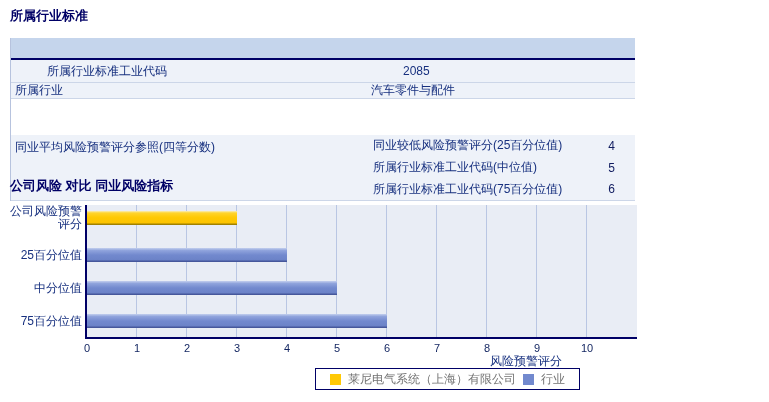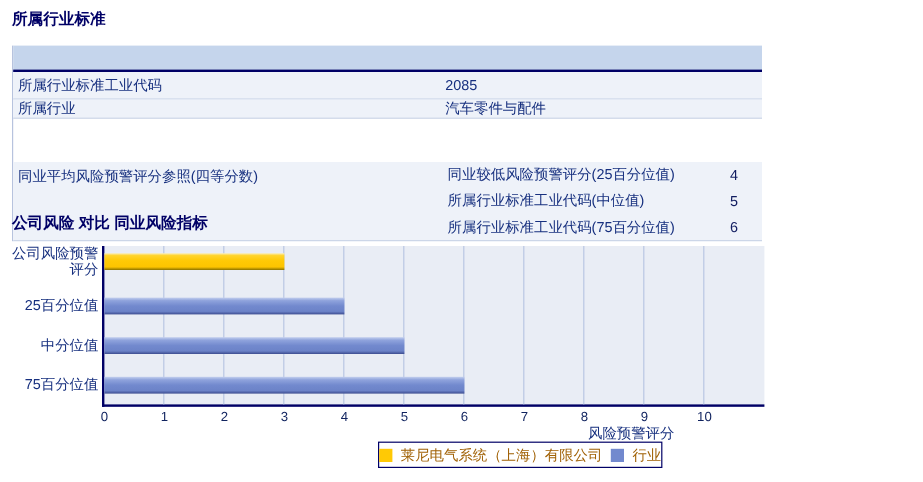--- a/index.html
+++ b/index.html
@@ -10,21 +10,21 @@
   #title1{top:7px;}
   #title2{top:177px;}
 
   
   .tbl{position:absolute;left:10px;top:38px;width:625px;border-left:1px solid #b7c3de;box-sizing:border-box;}
   .tbl-head{height:20px;background:#c5d5ec;border-bottom:2px solid #000066;}
   .tbl-row{display:flex;background:#eef2f9;border-bottom:1px solid #ccd6e8;
            font-size:12px;color:#17307f;box-sizing:border-box;}
   .cell-l{flex:0 0 356px;padding-left:4px;display:flex;align-items:center;}
   .cell-v{flex:1;display:flex;align-items:center;}
-  .r1{height:23px;}
+  .r1{height:23px;padding-left:32px;}
   .r2{height:16px;}
   .r3{height:66px;margin-top:36px;}
   .r3 .cell-l{align-items:flex-start;padding-top:4px;}
   .r3 .cell-v{flex-direction:column;align-items:stretch;padding:0;}
   .subrow{display:flex;height:22px;align-items:center;padding-left:2px;padding-right:20px;}
   .subrow .sublabel{flex:1;}
   .subrow .subvalue{text-align:right;color:#101c60;}
 
   
   #chart{position:absolute;left:10px;top:205px;width:740px;height:190px;}
@@ -35,21 +35,21 @@
   .bar.company{background:linear-gradient(to bottom,#f9eebb 0%,#ffd42e 14%,#ffc905 45%,#fdc400 82%,#8a7100 100%);}
   .bar.industry{background:linear-gradient(to bottom,#c3cfee 0%,#8fa3dc 18%,#7289ce 50%,#6c83c8 82%,#3c4c90 100%);}
   #ylabels{position:absolute;left:0;top:0;width:72px;height:132px;}
   .cat-label{position:absolute;right:0;width:72px;text-align:right;font-size:12px;color:#17307f;
              line-height:13px;transform:translateY(-50%);}
   .xtick{position:absolute;top:137px;transform:translateX(-50%);font-size:11px;color:#10235f;}
   #xaxis-title{position:absolute;top:148px;left:402px;width:150px;text-align:right;
                font-size:12px;color:#17307f;}
   #legend{position:absolute;left:305px;top:163px;height:22px;box-sizing:border-box;
           border:1px solid #000066;background:#ffffff;display:flex;align-items:center;
-          gap:7px;padding:0 0;font-size:12px;color:#a16207;white-space:nowrap;}
+          gap:7px;padding:0 14px;font-size:12px;color:#737373;white-space:nowrap;}
   .swatch{width:11px;height:11px;display:inline-block;flex:0 0 auto;}
 </style>
 </head>
 <body>
 
 <div class="sec-title" id="title1">所属行业标准</div>
 
 <div class="tbl">
   <div class="tbl-head"></div>
 

